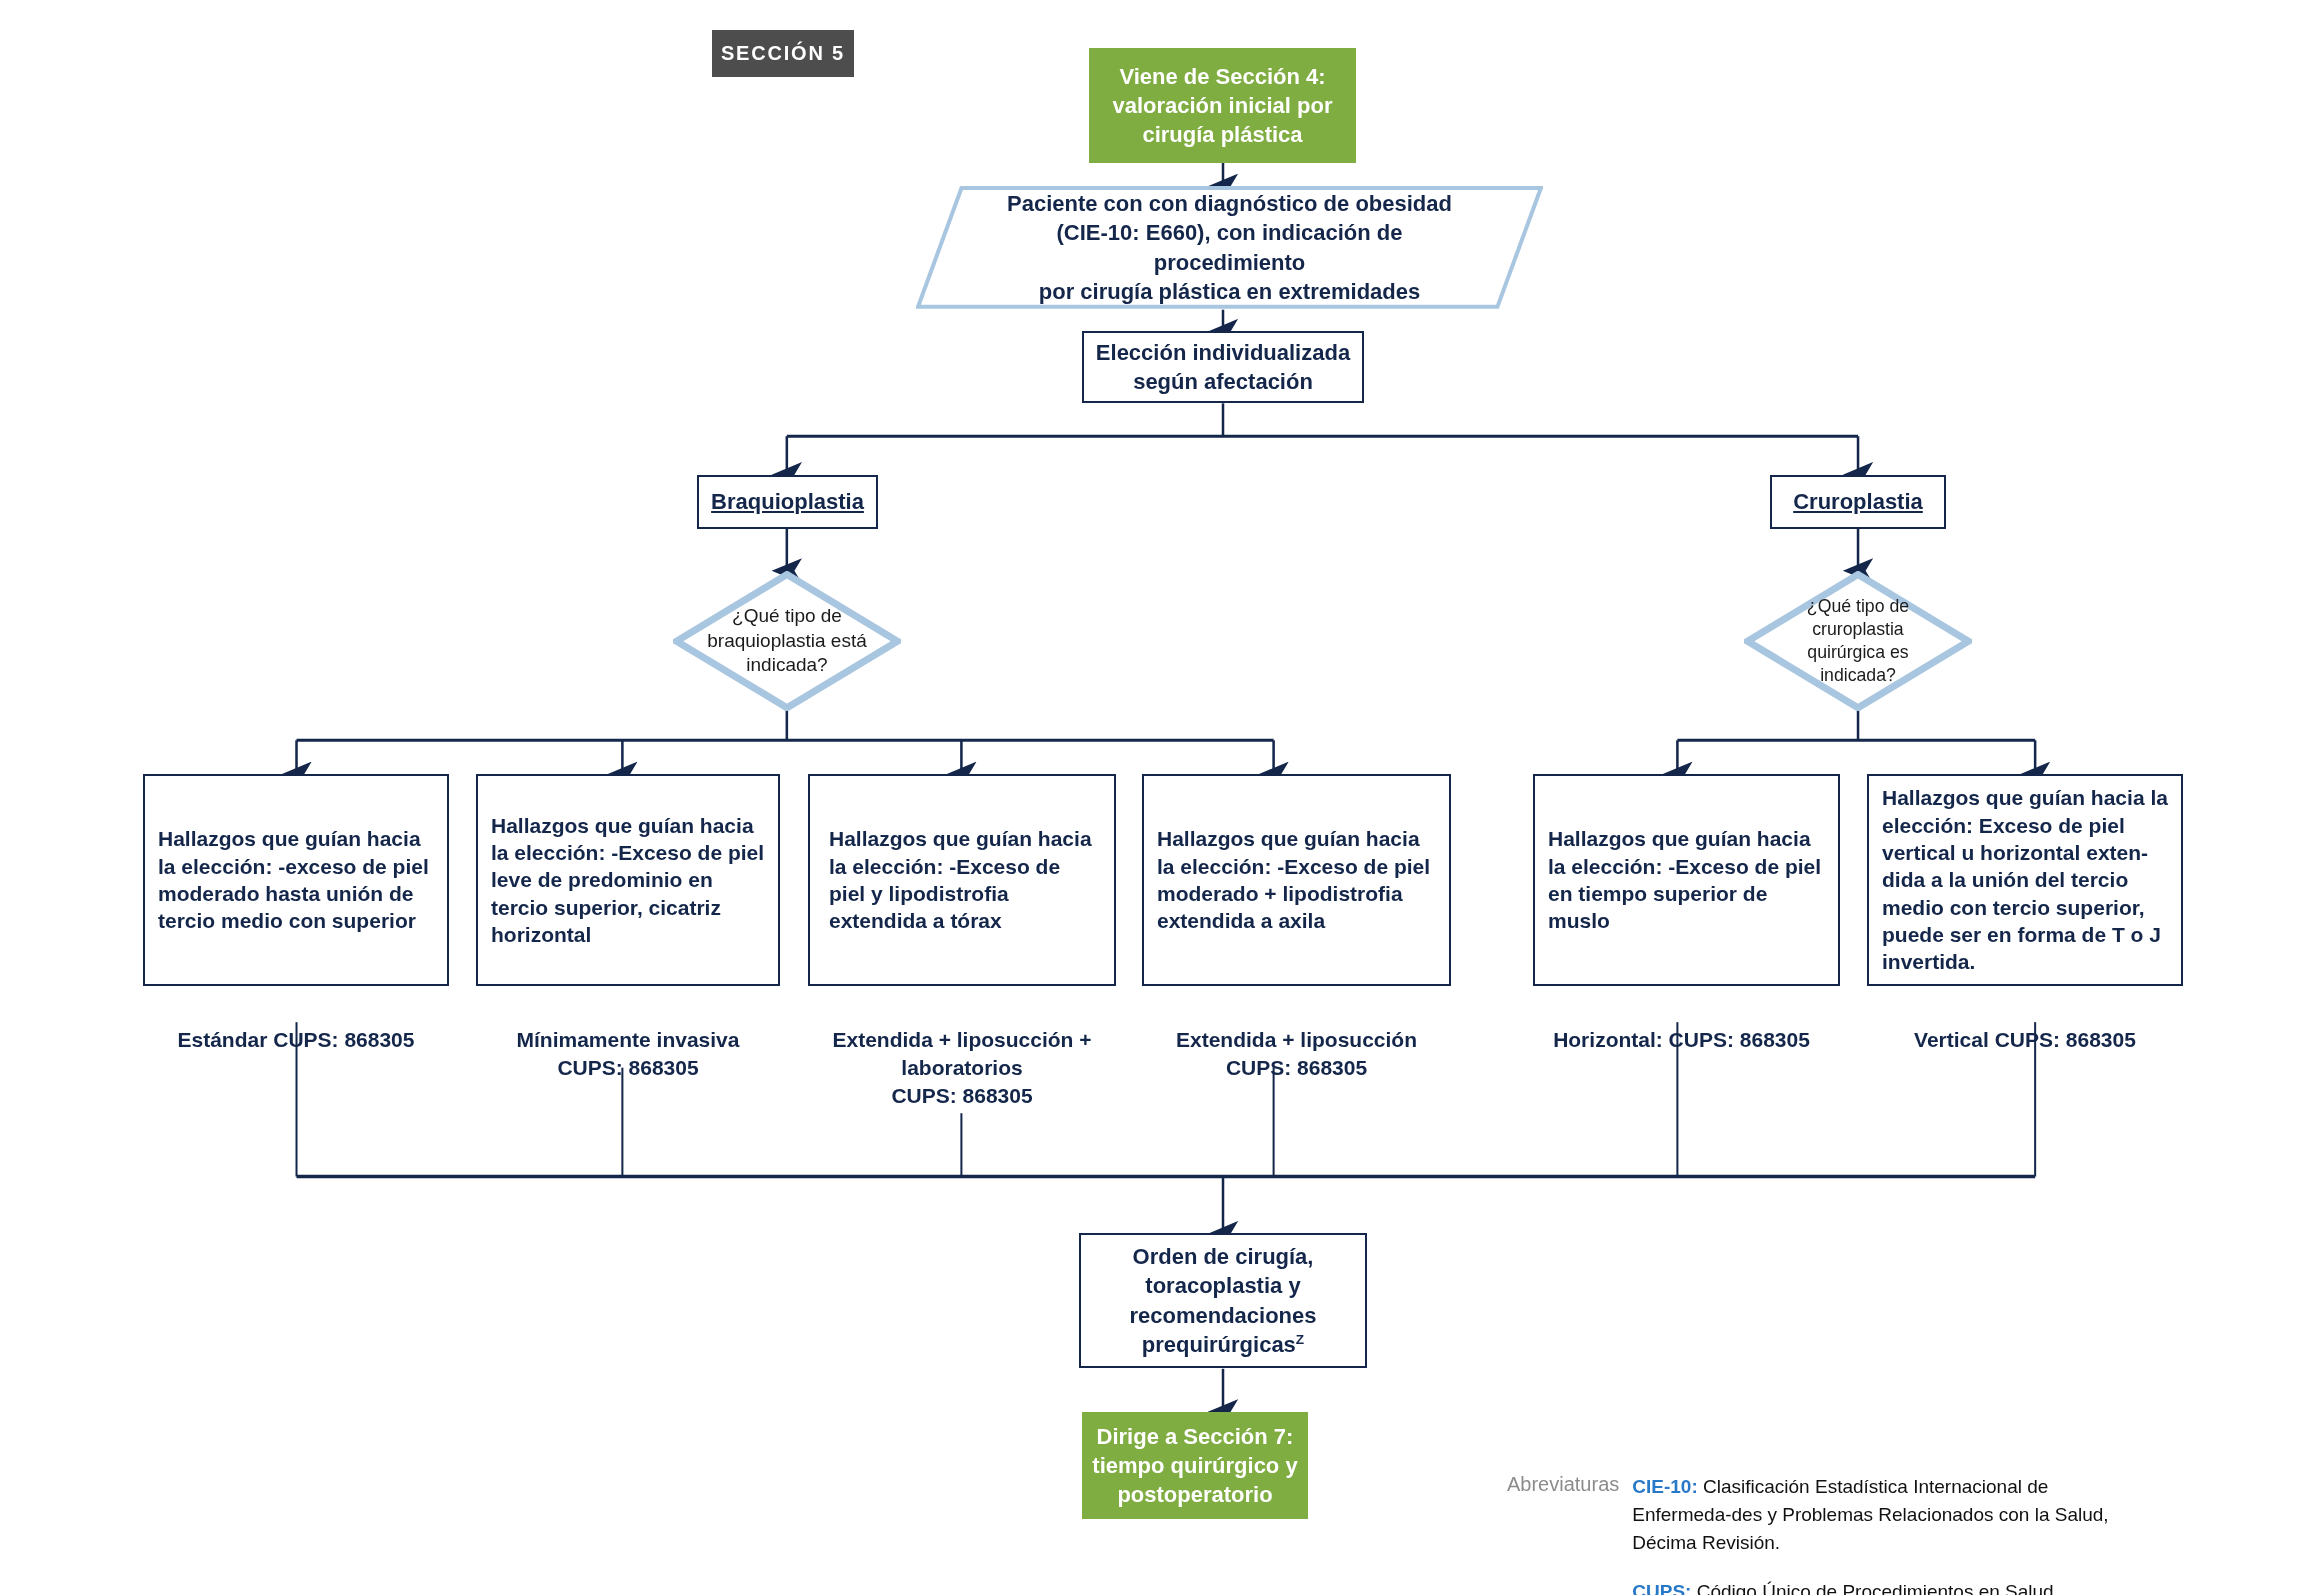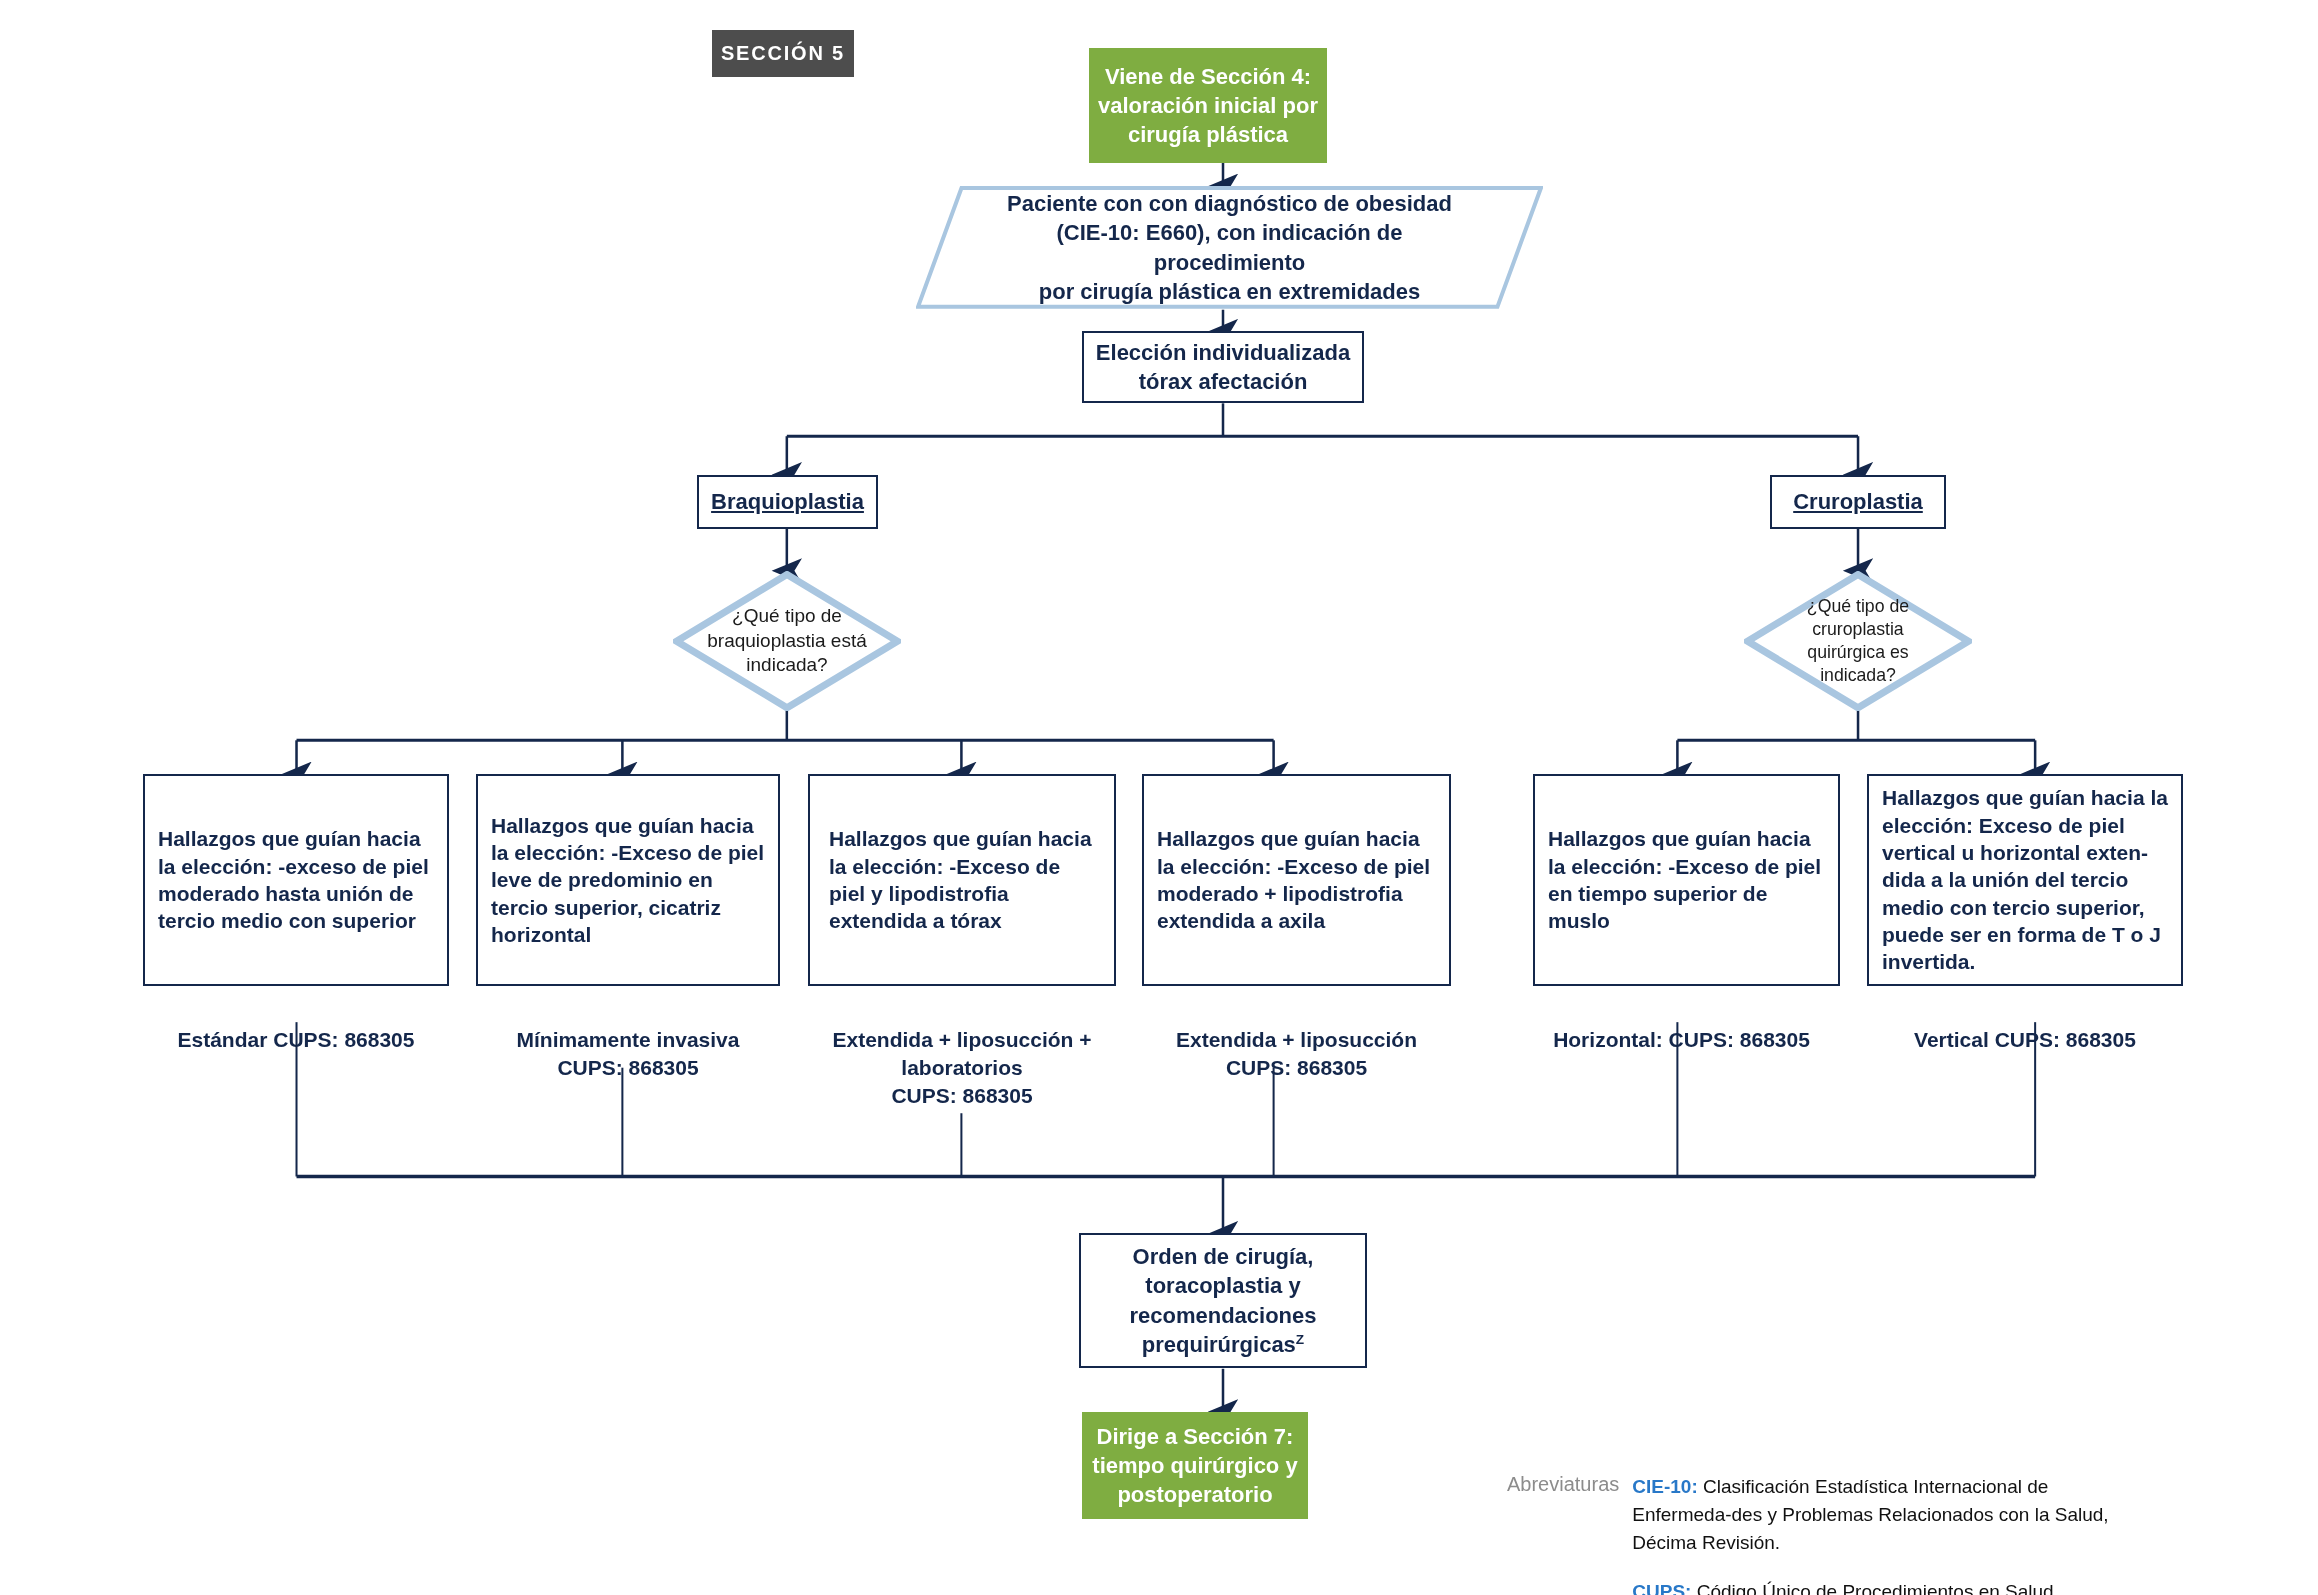--- a/index.html
+++ b/index.html
@@ -118,21 +118,21 @@
       <path d="M2417,2325 L2417,2438" marker-end="url(#arrow)"></path>
 
       <path d="M2417,2705 L2417,2790" marker-end="url(#arrow)"></path>
     </g>
   </svg>
 
   <div class="node section-tag" style="left:712px;top:30px;width:142px;height:47px;">
     <span class="txt">SECCIÓN 5</span>
   </div>
 
-  <div class="node green" style="left:1089px;top:48px;width:238px;height:115px;">
+  <div class="node green" style="left:1089px;top:48px;width:267px;height:115px;">
     <div class="txt">
       <div>Viene de Sección 4:</div>
       <div>valoración inicial por</div>
       <div>cirugía plástica</div>
     </div>
   </div>
 
   <div class="para" style="left:916px;top:186px;width:627px;height:123px;">
     <svg class="shape" viewBox="0 0 1240 243" preserveAspectRatio="none">
       <polygon points="90,4 1236,4 1150,239 4,239" fill="#ffffff" stroke="#a9c6e0" stroke-width="8"></polygon>
@@ -140,21 +140,21 @@
     <div class="txt">
       <div>Paciente con con diagnóstico de obesidad</div>
       <div>(CIE-10: E660), con indicación de procedimiento</div>
       <div>por cirugía plástica en extremidades</div>
     </div>
   </div>
 
   <div class="node boxed" style="left:1082px;top:331px;width:282px;height:72px;">
     <div class="txt">
       <div>Elección individualizada</div>
-      <div>tórax afectación</div>
+      <div>según afectación</div>
     </div>
   </div>
 
   <div class="node boxed thin" style="left:697px;top:475px;width:181px;height:54px;">
     <span class="txt">Braquioplastia</span>
   </div>
 
   <div class="node boxed thin" style="left:1770px;top:475px;width:176px;height:54px;">
     <span class="txt">Cruroplastia</span>
   </div>

